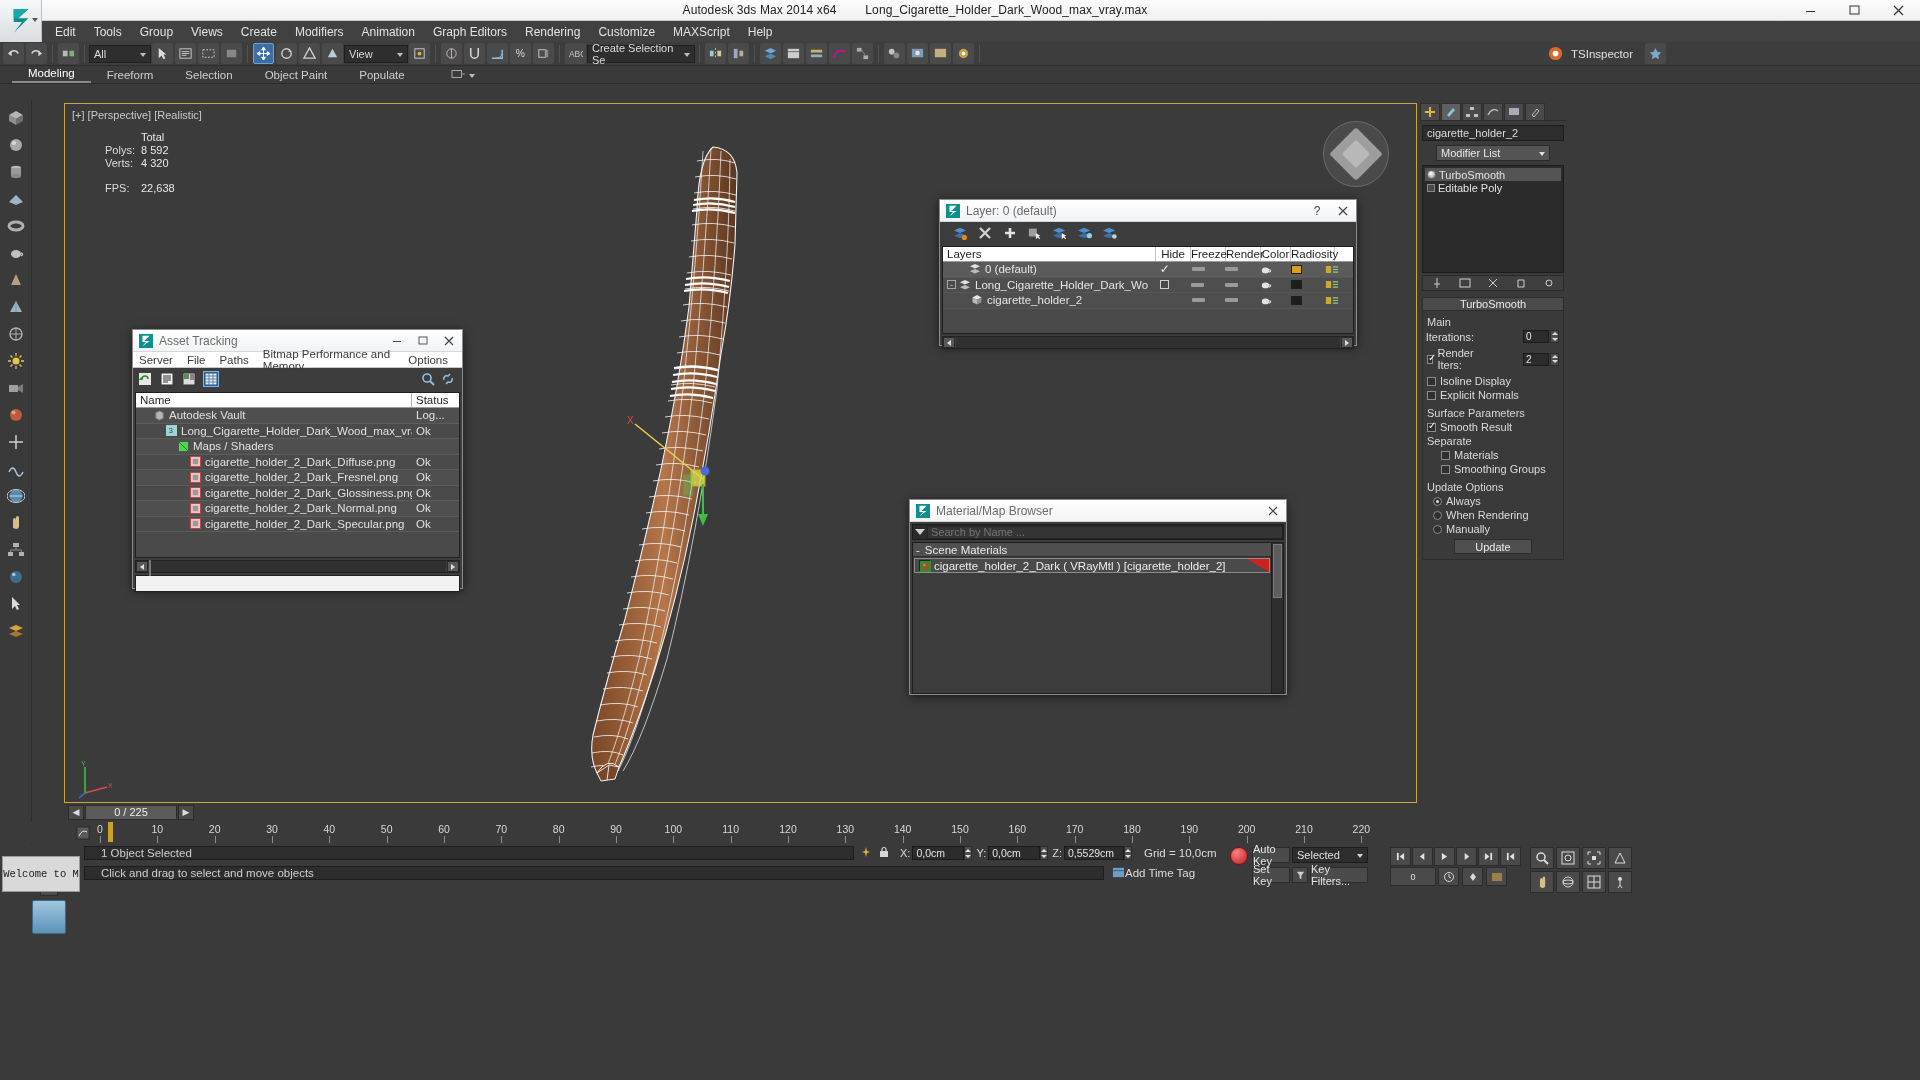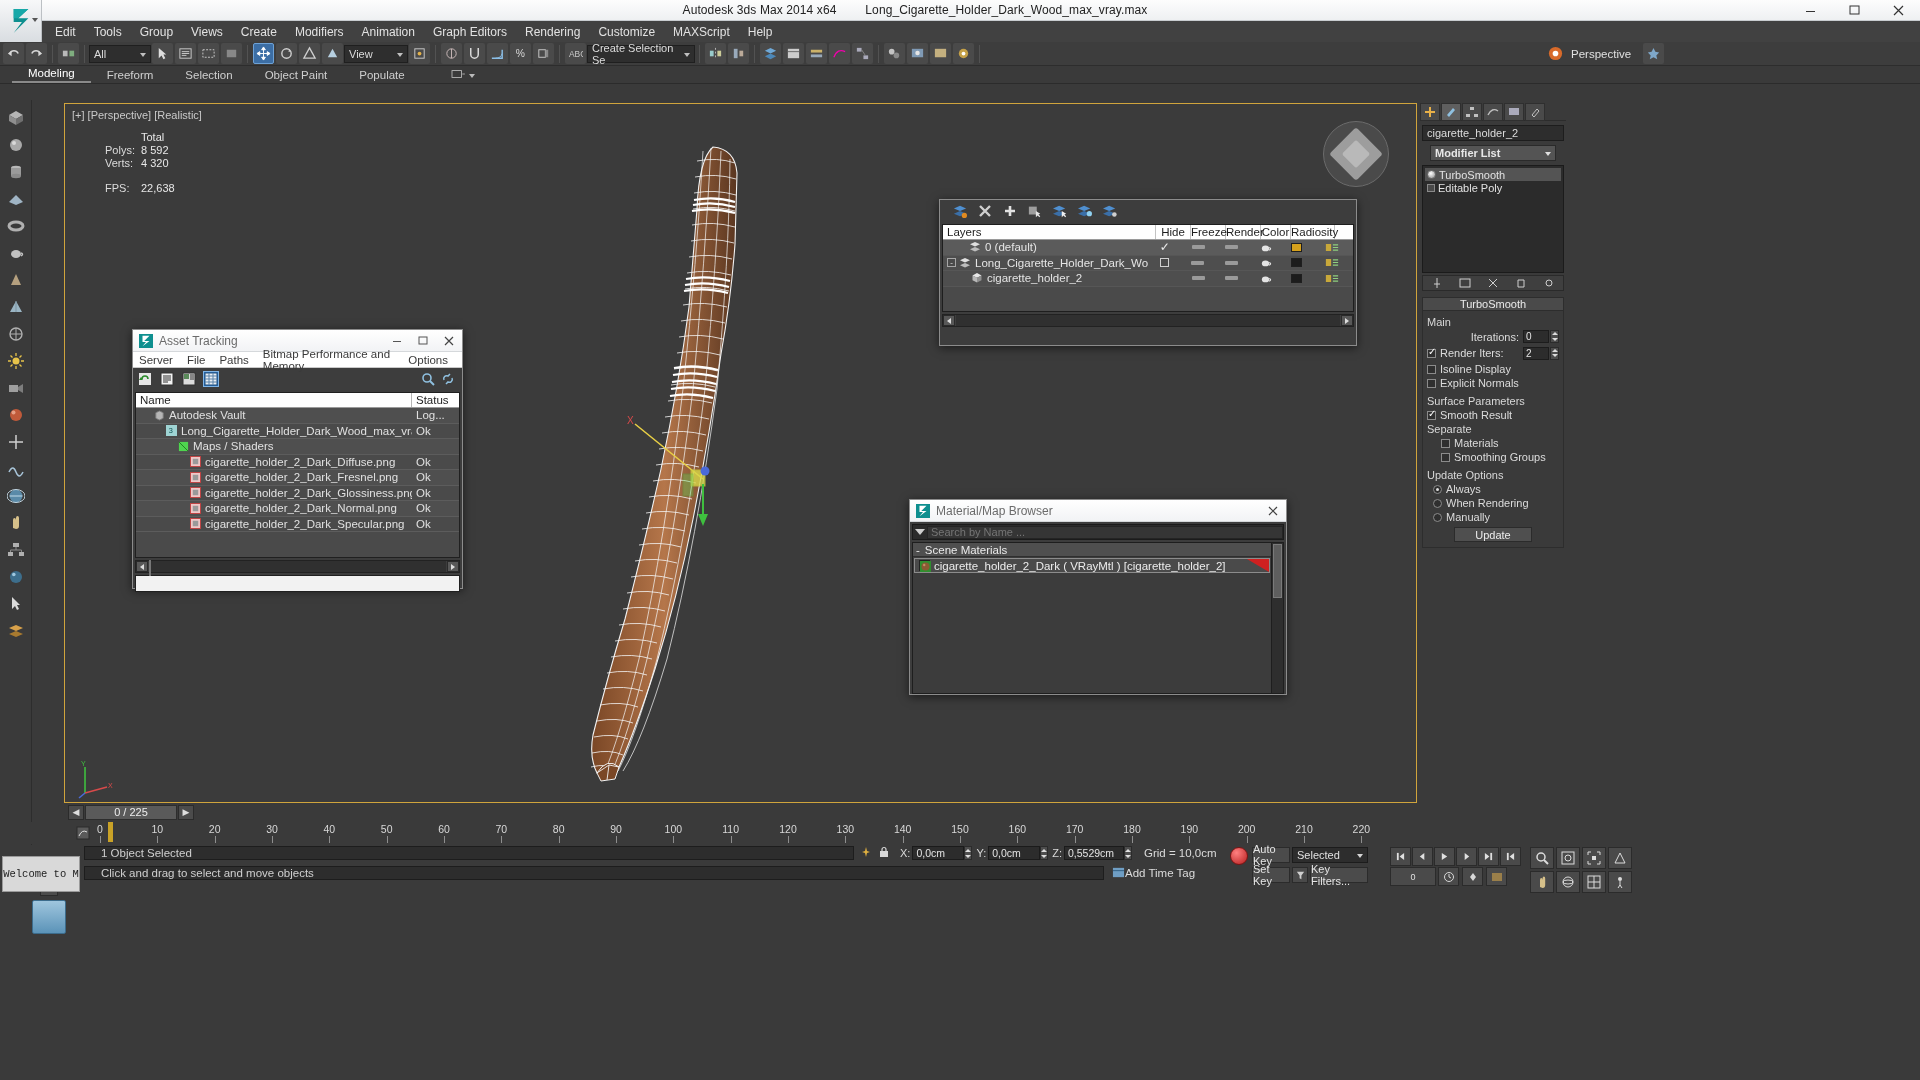--- a/index.html
+++ b/index.html
@@ -81,39 +81,39 @@
       display:flex;align-items:center;justify-content:center;}
 
   
   .cmdpanel{ position:absolute; left:1420px; top:103px; width:146px; height:742px; background:#3a3a3a;}
   .cp-tabs{ display:flex; height:18px; background:#3a3a3a; border-bottom:1px solid #2c2c2c;}
   .cp-tab{ width:20px;height:18px; display:flex;align-items:center;justify-content:center;
       background:#4a4a4a; border:1px solid #2f2f2f; margin-right:1px;}
   .cp-tab.active{ background:#5f5f5f; }
   .cp-name{ margin:4px 2px 0; height:16px; background:#2d2d2d; border:1px solid #1d1d1d;
       color:#dcdcdc; font-size:11px; padding:1px 4px; display:flex; align-items:center;}
-  .cp-modlist{ margin:4px 10px 0; height:16px; background:#545454; border:1px solid #2a2a2a;
-      color:#e8e8e8; font-size:11px; padding:1px 4px; display:flex;align-items:center; position:relative;font-weight:bold;}
+  .cp-modlist{ margin:4px 16px 0; height:16px; background:#545454; border:1px solid #2a2a2a;
+      color:#e8e8e8; font-size:11px; padding:1px 4px; display:flex;align-items:center; position:relative;}
   .cp-modlist:after{ content:""; position:absolute; right:4px;top:6px;width:0;height:0;
       border-left:3.5px solid transparent;border-right:3.5px solid transparent;border-top:4px solid #e0e0e0;}
   .stack{ margin:4px 2px 0; height:108px; background:#2b2b2b; border:1px solid #1b1b1b; padding:2px;}
   .stack .srow{ display:flex; align-items:center; height:13px; font-size:11px; color:#e2e2e2; padding-left:2px;}
   .stack .srow.sel{ background:#545454; }
   .stack .bulb{ width:9px;height:9px;margin-right:3px; border-radius:50%;
       background:radial-gradient(circle at 40% 35%, #fff, #b9b9b9 60%, #8d8d8d); border:1px solid #6e6e6e;}
   .stack .sq{ width:8px;height:8px;margin-right:3px;border:1px solid #8a8a8a;background:#4a4a4a;}
   .stackbar{ margin:2px 2px 0; height:16px; background:#3f3f3f; border:1px solid #2a2a2a;
       display:flex; align-items:center; justify-content:space-around; }
   .stackbar .sb{ width:16px;height:13px; display:flex;align-items:center;justify-content:center;}
   .roll{ margin:6px 2px 0; }
   .roll-h{ background:#4a4a4a; border:1px solid #2d2d2d; height:14px; font-size:11px; color:#eaeaea;
       display:flex;align-items:center;justify-content:center; }
   .roll-b{ background:#3a3a3a; border:1px solid #2d2d2d; border-top:none; padding:3px 4px;}
   .grp{ font-size:11px; color:#d8d8d8; margin:2px 0 1px;}
-  .fldrow{ display:flex; align-items:center; justify-content:flex-end; margin:2px 0; font-size:11px;}
+  .fldrow{ display:flex; align-items:center; justify-content:flex-end; margin:2px 0; font-size:11px;gap:45px;}
   .fldrow label{ color:#dcdcdc; margin-right:4px;}
   .spin{ display:flex; align-items:center;}
   .spin input{ width:26px;height:13px; background:#2c2c2c; border:1px solid #1c1c1c; color:#e4e4e4;
       font-size:10px; padding:0 2px; font-family:"Liberation Sans",sans-serif;}
   .spin .arrows{ width:9px;height:13px; background:#4d4d4d; border:1px solid #2b2b2b; margin-left:1px;
       display:flex; flex-direction:column; justify-content:space-around; align-items:center;}
   .spin .arrows i{ display:block;width:0;height:0;border-left:3px solid transparent;border-right:3px solid transparent;}
   .spin .arrows i.u{ border-bottom:3px solid #ddd;}
   .spin .arrows i.d{ border-top:3px solid #ddd;}
   .chk{ display:flex;align-items:center; font-size:11px; color:#dcdcdc; margin:2px 0;}
@@ -494,21 +494,21 @@
         </svg>
       </div>
   <div class="tsep"></div>
   <div style="width:560px"></div>
   <div class="tbtn" style="background:transparent">
     <svg width="17" height="17" viewBox="0 0 18 18">
           <circle cx="9" cy="9" r="7" fill="#d86a2a"></circle>
           <circle cx="9" cy="9" r="3" fill="#fff"></circle>
         </svg>
       </div>
-  <span style="font-size:11.5px;color:#e0e0e0;margin-left:4px">Perspective</span>
+  <span style="font-size:11.5px;color:#e0e0e0;margin-left:4px">TSInspector</span>
   <div class="tbtn" style="margin-left:12px">
     <svg width="15" height="15" viewBox="0 0 16 16">
           <path d="M8 2 L10 6 L14 7 L11 10 L12 14 L8 12 L4 14 L5 10 L2 7 L6 6 Z" fill="#7ea7c9"></path>
         </svg>
       </div>
 </div>
 
 <div class="ribbon">
   <div class="rtab active">Modeling</div>
   <div class="rtab">Freeform</div>
@@ -1109,20 +1109,34 @@
     <span class="a">
           <svg width="6" height="8" viewBox="0 0 6 8">
             <path d="M1 1 L5 4 L1 7 Z" fill="#ddd"></path>
           </svg>
         </span>
   </div>
   <div class="at-status"></div>
 </div>
 
 <div class="dlg" id="layer">
+  <div class="dlg-tb">
+    <span class="ico">
+      <svg width="14" height="14" viewBox="0 0 16 16">
+            <rect width="16" height="16" fill="#0e8f8f"></rect>
+            <path d="M4 2 L12 2 L6 8 L12 8 L4 14 L8 9 L4 9 Z" fill="#fff"></path>
+          </svg></span>
+    <span class="t">Layer: 0 (default)</span>
+    <span class="b">?</span>
+    <span class="b close">
+      <svg width="10" height="10" viewBox="0 0 10 10">
+            <path d="M1 1 L9 9 M9 1 L1 9" stroke="#444" stroke-width="1.2"></path>
+          </svg>
+        </span>
+  </div>
   <div class="ly-tools">
     <span class="b">
       <svg width="16" height="14" viewBox="0 0 18 16">
             <path d="M9 2 L16 5 L9 8 L2 5 Z" fill="#4f8fd0"></path>
             <path d="M9 8 L16 11 L9 14 L2 11 Z" fill="#3a6fa8"></path>
             <circle cx="14" cy="13" r="3" fill="#e08a20"></circle>
           </svg>
         </span>
     <span class="b">
       <svg width="14" height="14" viewBox="0 0 14 14">

